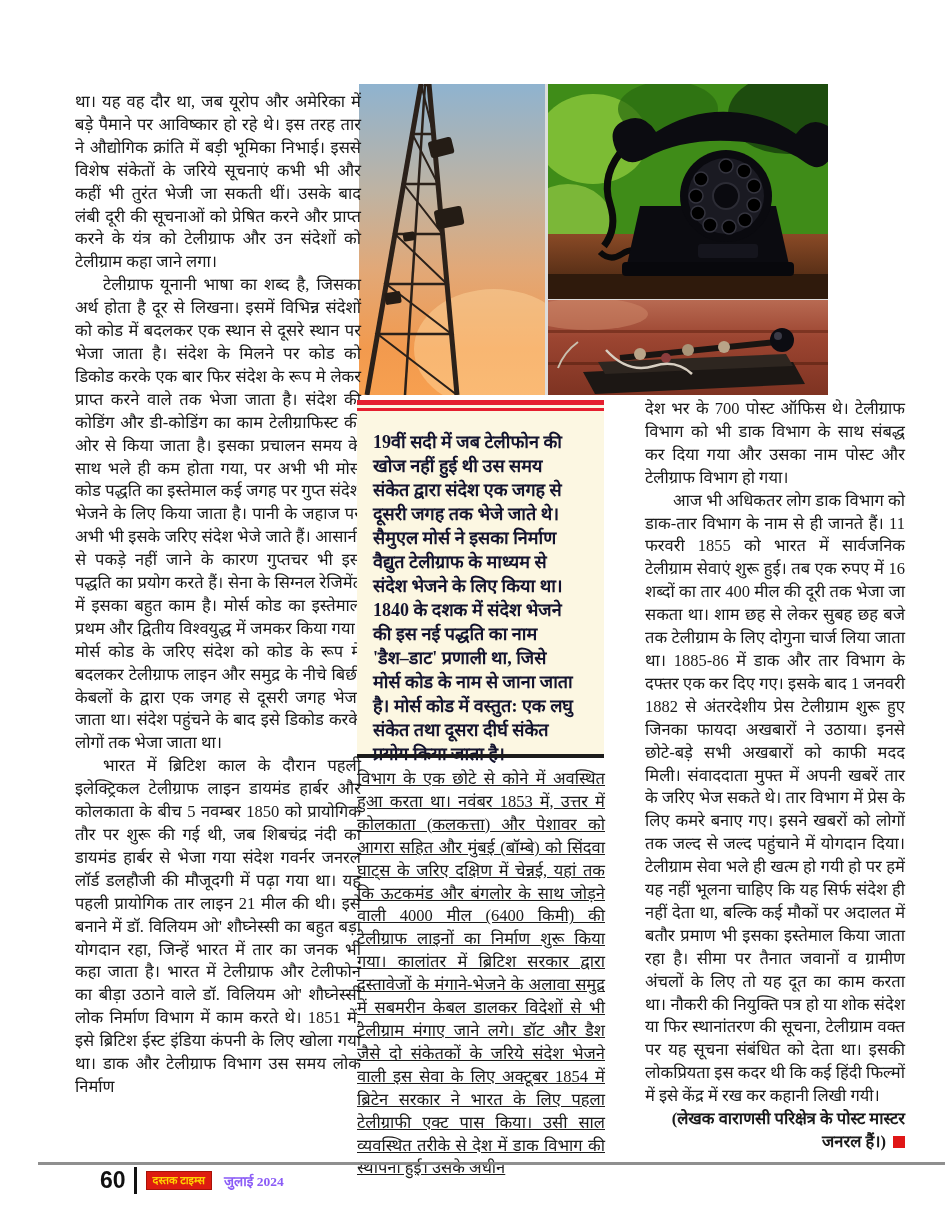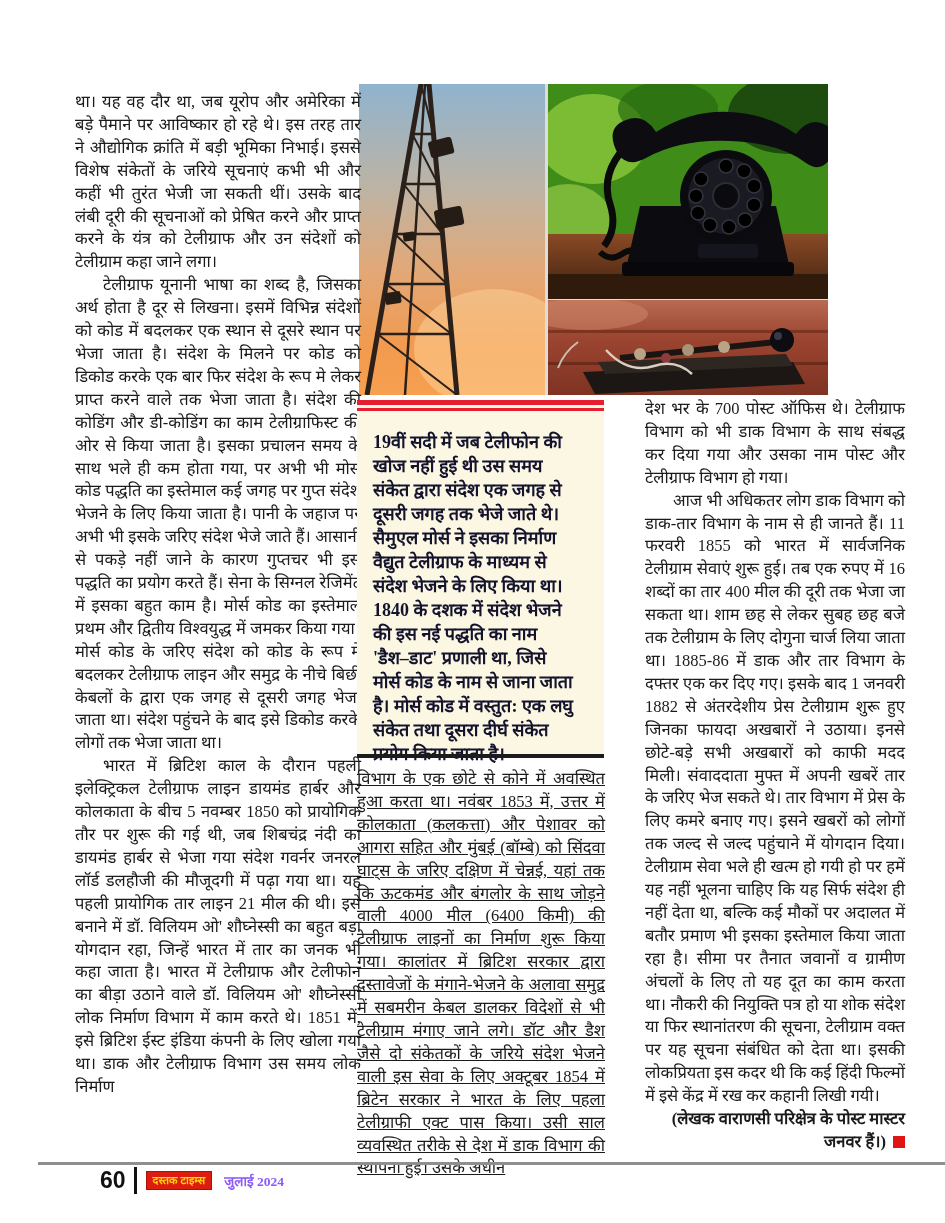--- a/index.html
+++ b/index.html
@@ -41,21 +41,21 @@
   .pq-rule-b{position:absolute;top:8px;left:0;right:0;height:3px;background:#e51f2f;}
   .pq-rule-bottom{position:absolute;bottom:0;left:0;right:0;height:4px;background:#1c1c1c;}
   .pq-text{font-size:18px;line-height:24px;font-weight:bold;color:#13132e;text-align:left;}
   
   .footer-rule{position:absolute;top:1162px;left:38px;right:0;height:3px;background:#8f8f8f;}
   .footer-row{position:absolute;top:1167px;left:100px;display:flex;align-items:center;}
   .footer-pageno{font-size:23px;font-weight:bold;color:#111;font-family:"Liberation Sans",sans-serif;}
   .footer-bar{width:3px;height:27px;background:#111;margin-left:8px;}
   .footer-logo{
     margin-left:9px;background:#dd1c10;color:#ffd400;
-    font-family:Liberation Sans, sans-serif;
+    font-family:Liberation Serif, serif;
     font-size:11px;font-weight:bold;line-height:13px;
     padding:2px 6px;border:1px solid #a81208;white-space:nowrap;
   }
   .footer-date{margin-left:12px;font-size:13.5px;font-weight:bold;color:#8b5cf6;white-space:nowrap;}
 </style>
 </head>
 <body>
 
 <div class="page">
 
@@ -188,21 +188,21 @@
   </div>
 
   <div class="bodytext col2">
     <p>विभाग के एक छोटे से कोने में अवस्थित हुआ करता था। नवंबर 1853 में, उत्तर में कोलकाता (कलकत्ता) और पेशावर को आगरा सहित और मुंबई (बॉम्बे) को सिंदवा घाट्स के जरिए दक्षिण में चेन्नई, यहां तक कि ऊटकमंड और बंगलोर के साथ जोड़ने वाली 4000 मील (6400 किमी) की टेलीग्राफ लाइनों का निर्माण शुरू किया गया। कालांतर में ब्रिटिश सरकार द्वारा दस्तावेजों के मंगाने-भेजने के अलावा समुद्र में सबमरीन केबल डालकर विदेशों से भी टेलीग्राम मंगाए जाने लगे। डॉट और डैश जैसे दो संकेतकों के जरिये संदेश भेजने वाली इस सेवा के लिए अक्टूबर 1854 में ब्रिटेन सरकार ने भारत के लिए पहला टेलीग्राफी एक्ट पास किया। उसी साल व्यवस्थित तरीके से देश में डाक विभाग की स्थापना हुई। उसके अधीन</p>
   </div>
 
   <div class="bodytext col3">
     <p>देश भर के 700 पोस्ट ऑफिस थे। टेलीग्राफ विभाग को भी डाक विभाग के साथ संबद्ध कर दिया गया और उसका नाम पोस्ट और टेलीग्राफ विभाग हो गया।</p>
     <p class="indent">आज भी अधिकतर लोग डाक विभाग को डाक-तार विभाग के नाम से ही जानते हैं। 11 फरवरी 1855 को भारत में सार्वजनिक टेलीग्राम सेवाएं शुरू हुई। तब एक रुपए में 16 शब्दों का तार 400 मील की दूरी तक भेजा जा सकता था। शाम छह से लेकर सुबह छह बजे तक टेलीग्राम के लिए दोगुना चार्ज लिया जाता था। 1885-86 में डाक और तार विभाग के दफ्तर एक कर दिए गए। इसके बाद 1 जनवरी 1882 से अंतरदेशीय प्रेस टेलीग्राम शुरू हुए जिनका फायदा अखबारों ने उठाया। इनसे छोटे-बड़े सभी अखबारों को काफी मदद मिली। संवाददाता मुफ्त में अपनी खबरें तार के जरिए भेज सकते थे। तार विभाग में प्रेस के लिए कमरे बनाए गए। इसने खबरों को लोगों तक जल्द से जल्द पहुंचाने में योगदान दिया। टेलीग्राम सेवा भले ही खत्म हो गयी हो पर हमें यह नहीं भूलना चाहिए कि यह सिर्फ संदेश ही नहीं देता था, बल्कि कई मौकों पर अदालत में बतौर प्रमाण भी इसका इस्तेमाल किया जाता रहा है। सीमा पर तैनात जवानों व ग्रामीण अंचलों के लिए तो यह दूत का काम करता था। नौकरी की नियुक्ति पत्र हो या शोक संदेश या फिर स्थानांतरण की सूचना, टेलीग्राम वक्त पर यह सूचना संबंधित को देता था। इसकी लोकप्रियता इस कदर थी कि कई हिंदी फिल्मों में इसे केंद्र में रख कर कहानी लिखी गयी।</p>
     <p class="author-credit">
-      <span>(लेखक वाराणसी परिक्षेत्र के पोस्ट मास्टर जनवर हैं।)</span><span class="end-square"></span>
+      <span>(लेखक वाराणसी परिक्षेत्र के पोस्ट मास्टर जनरल हैं।)</span><span class="end-square"></span>
     </p>
   </div>
 
   <div class="footer-rule"></div>
   <div class="footer-row">
     <span class="footer-pageno">60</span>
     <span class="footer-bar"></span>
     <span class="footer-logo">दस्तक टाइम्स</span>
     <span class="footer-date">जुलाई 2024</span>
   </div>

